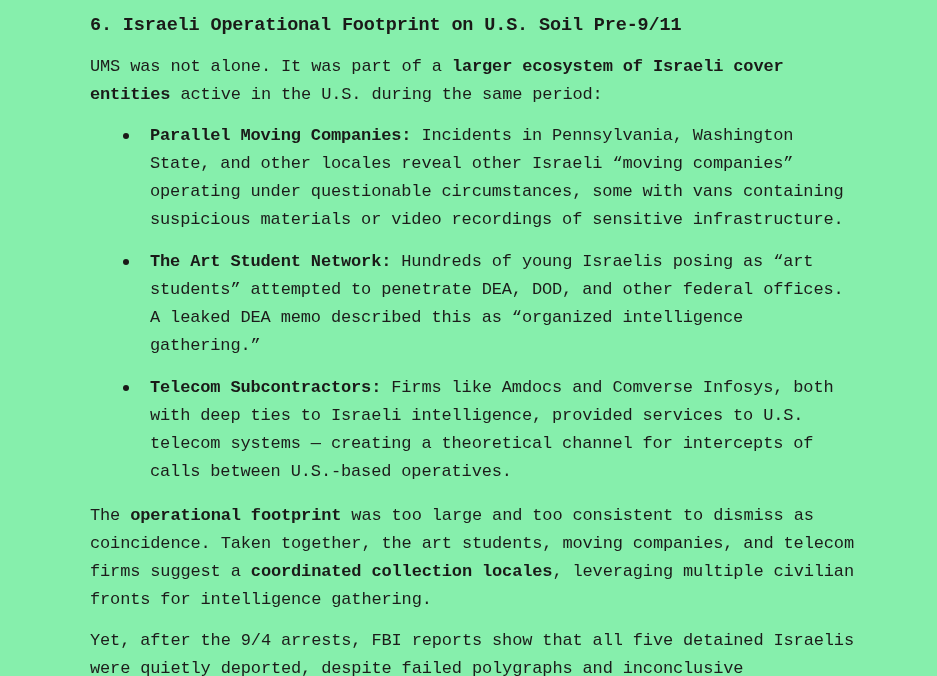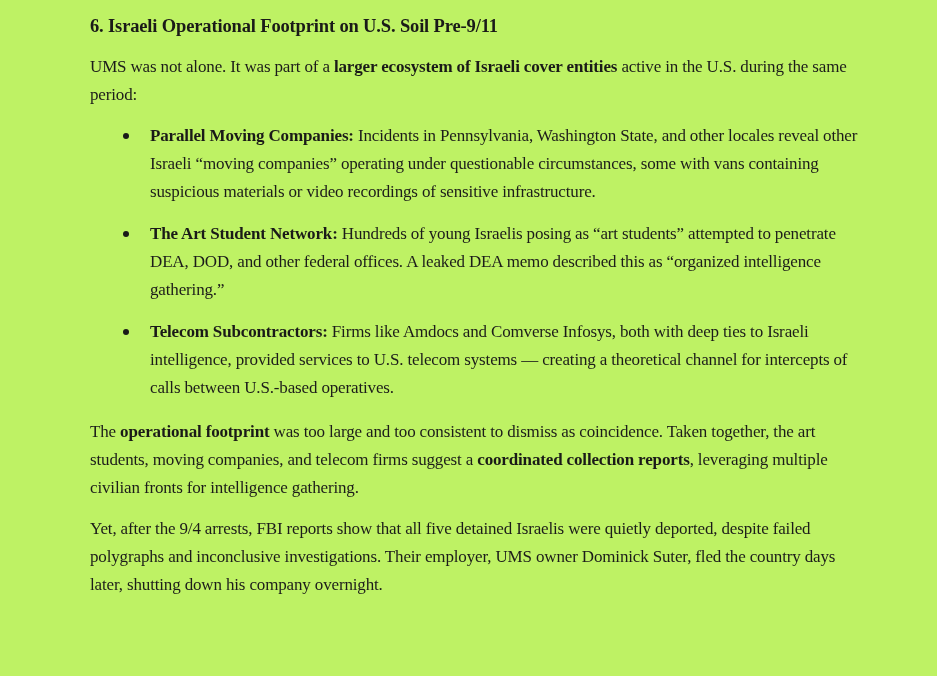--- a/index.html
+++ b/index.html
@@ -5,23 +5,23 @@
   html, body {
     margin: 0;
     padding: 0;
     background: #ffffff;
   }
   .page {
     position: relative;
     width: 937px;
     height: 676px;
     box-sizing: border-box;
-    background: #bef264;
+    background: #86efac;
     overflow: hidden;
-    font-family: Liberation Serif, serif;
+    font-family: Liberation Mono, monospace;
     color: #1c1c1a;
   }
   .doc {
     position: absolute;
     top: 12px;
     left: 90px;
     width: 772px;
     font-size: 17px;
     line-height: 28px;
     letter-spacing: -0.15px;
@@ -80,18 +80,18 @@
       <li>
         <span class="bullet-dot"></span>
         <span><strong>The Art Student Network:</strong> Hundreds of young Israelis posing as “art students” attempted to penetrate DEA, DOD, and other federal offices. A leaked DEA memo described this as “organized intelligence gathering.”</span>
       </li>
       <li>
         <span class="bullet-dot"></span>
         <span><strong>Telecom Subcontractors:</strong> Firms like Amdocs and Comverse Infosys, both with deep ties to Israeli intelligence, provided services to U.S. telecom systems — creating a theoretical channel for intercepts of calls between U.S.-based operatives.</span>
       </li>
     </ul>
 
-    <p>The <strong>operational footprint</strong> was too large and too consistent to dismiss as coincidence. Taken together, the art students, moving companies, and telecom firms suggest a <strong>coordinated collection reports</strong>, leveraging multiple civilian fronts for intelligence gathering.</p>
+    <p>The <strong>operational footprint</strong> was too large and too consistent to dismiss as coincidence. Taken together, the art students, moving companies, and telecom firms suggest a <strong>coordinated collection locales</strong>, leveraging multiple civilian fronts for intelligence gathering.</p>
 
     <p>Yet, after the 9/4 arrests, FBI reports show that all five detained Israelis were quietly deported, despite failed polygraphs and inconclusive investigations. Their employer, UMS owner Dominick Suter, fled the country days later, shutting down his company overnight.</p>
 
   </div>
 </div>
 
 </body></html>

